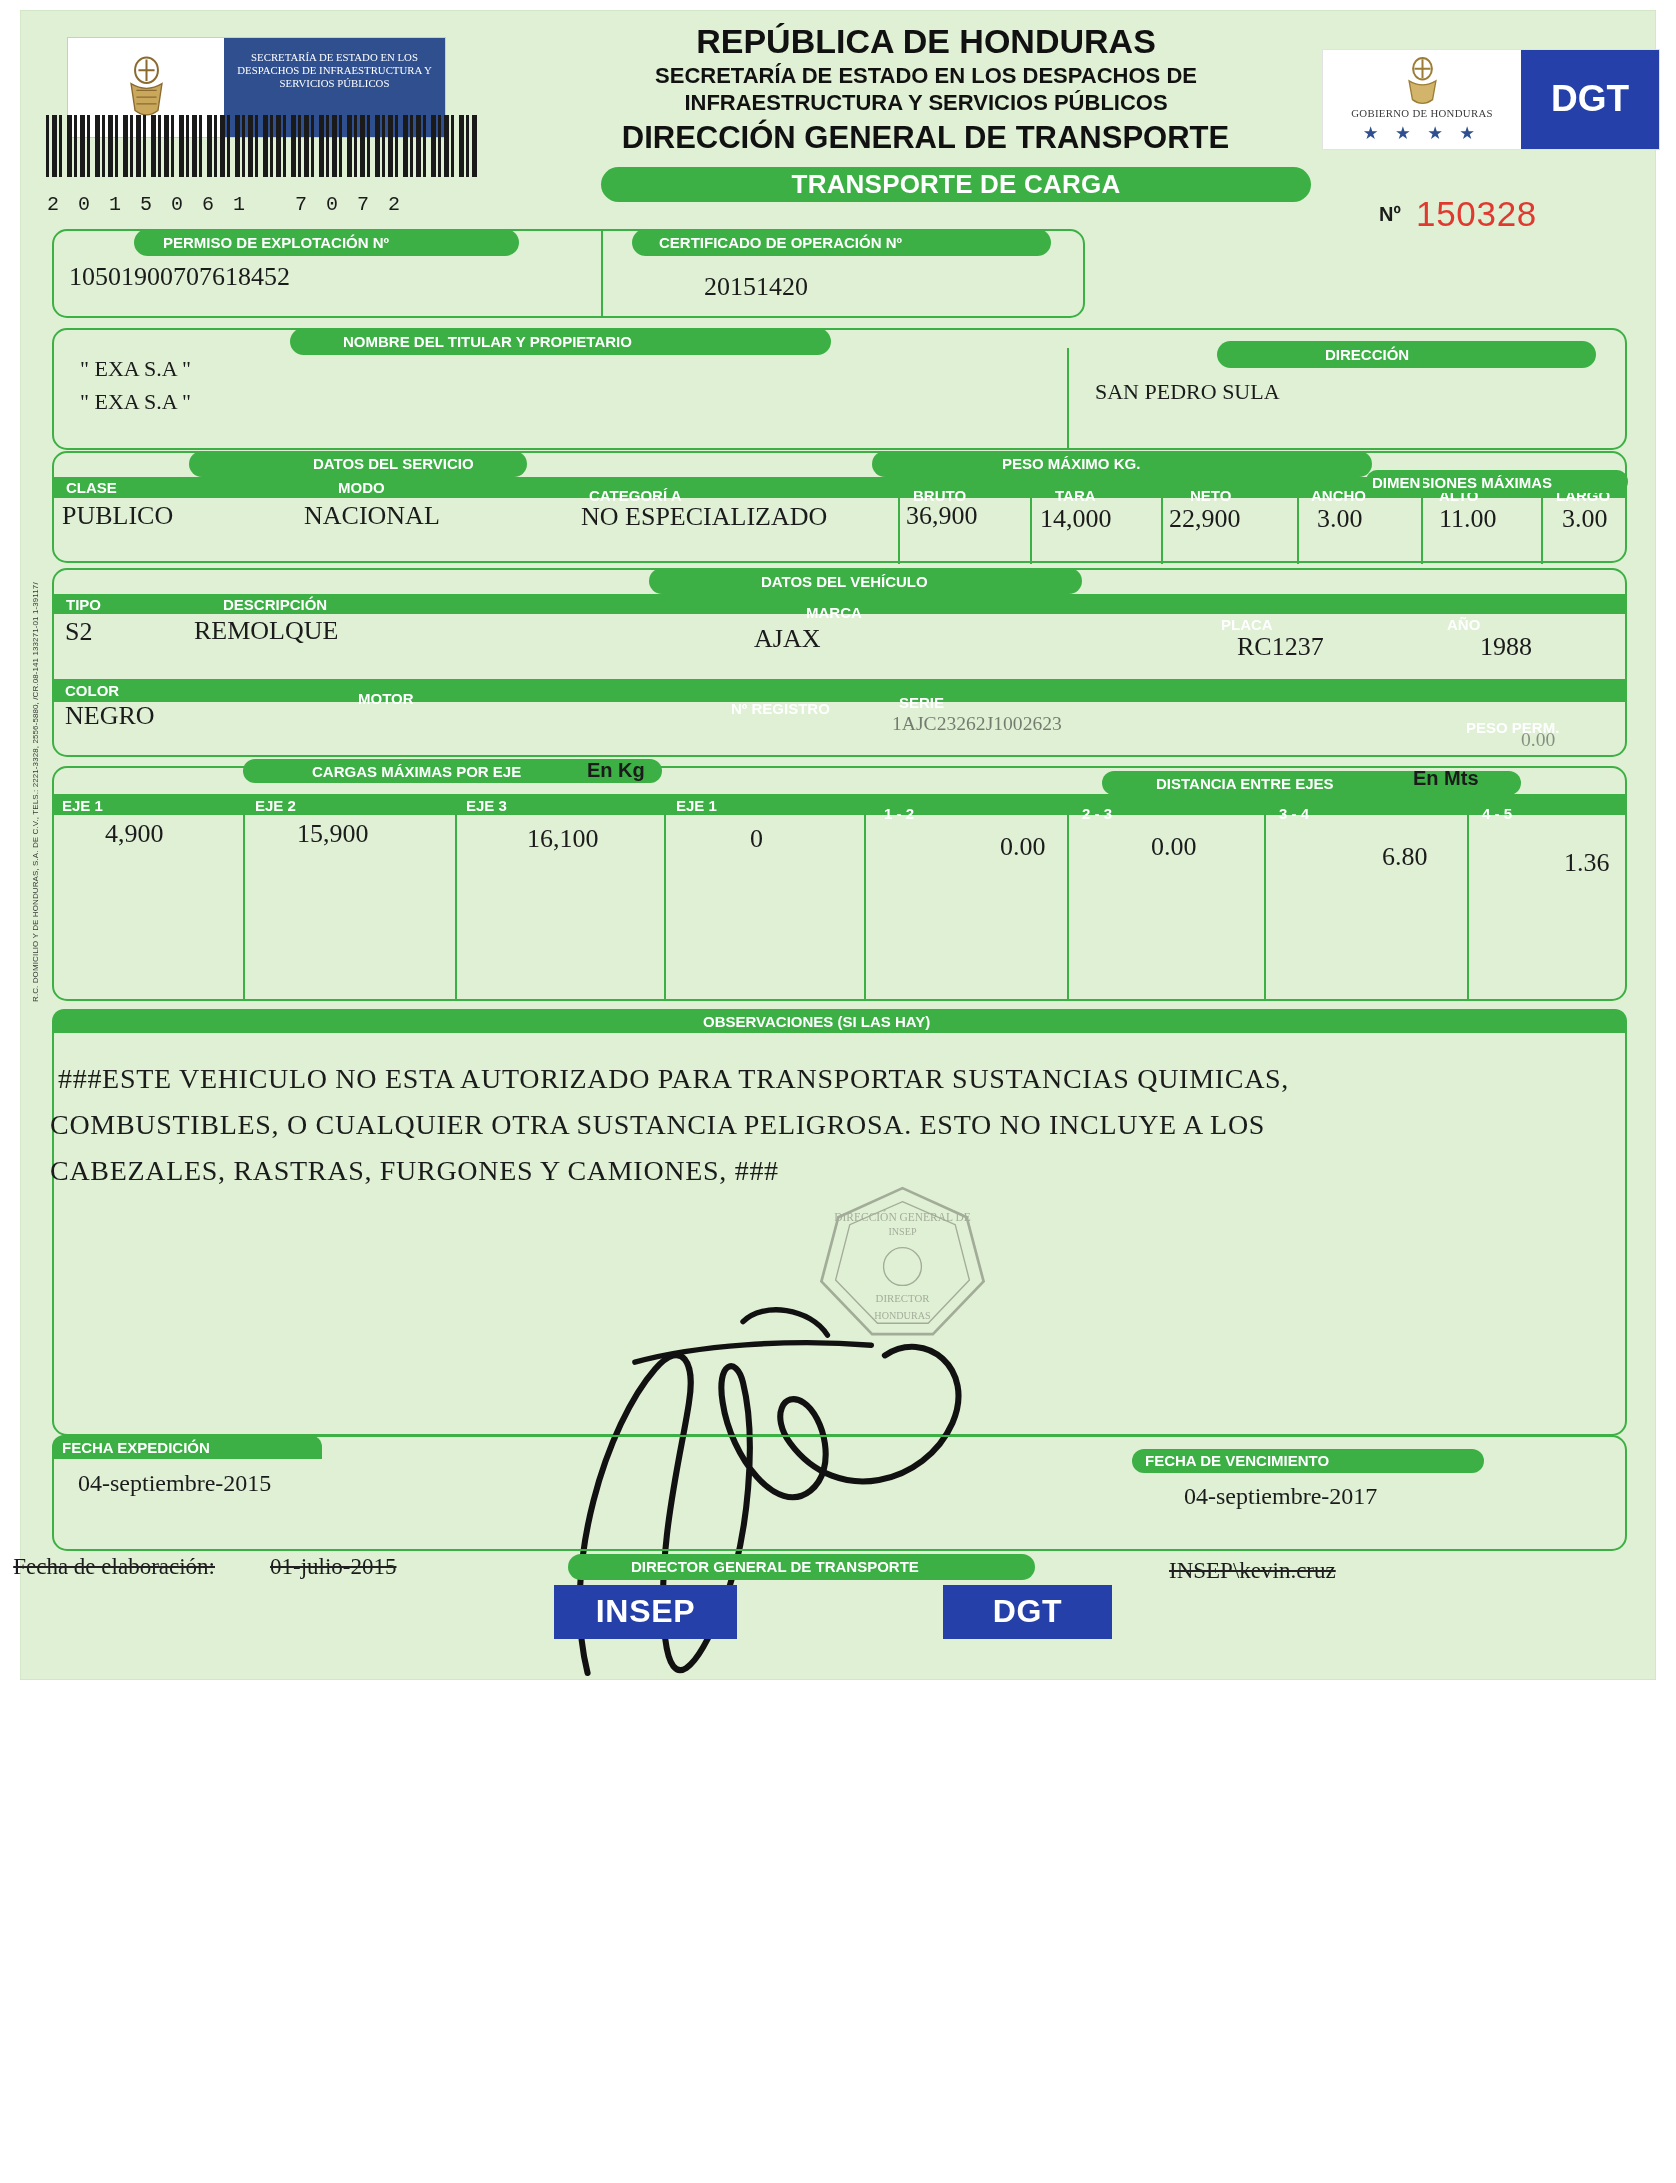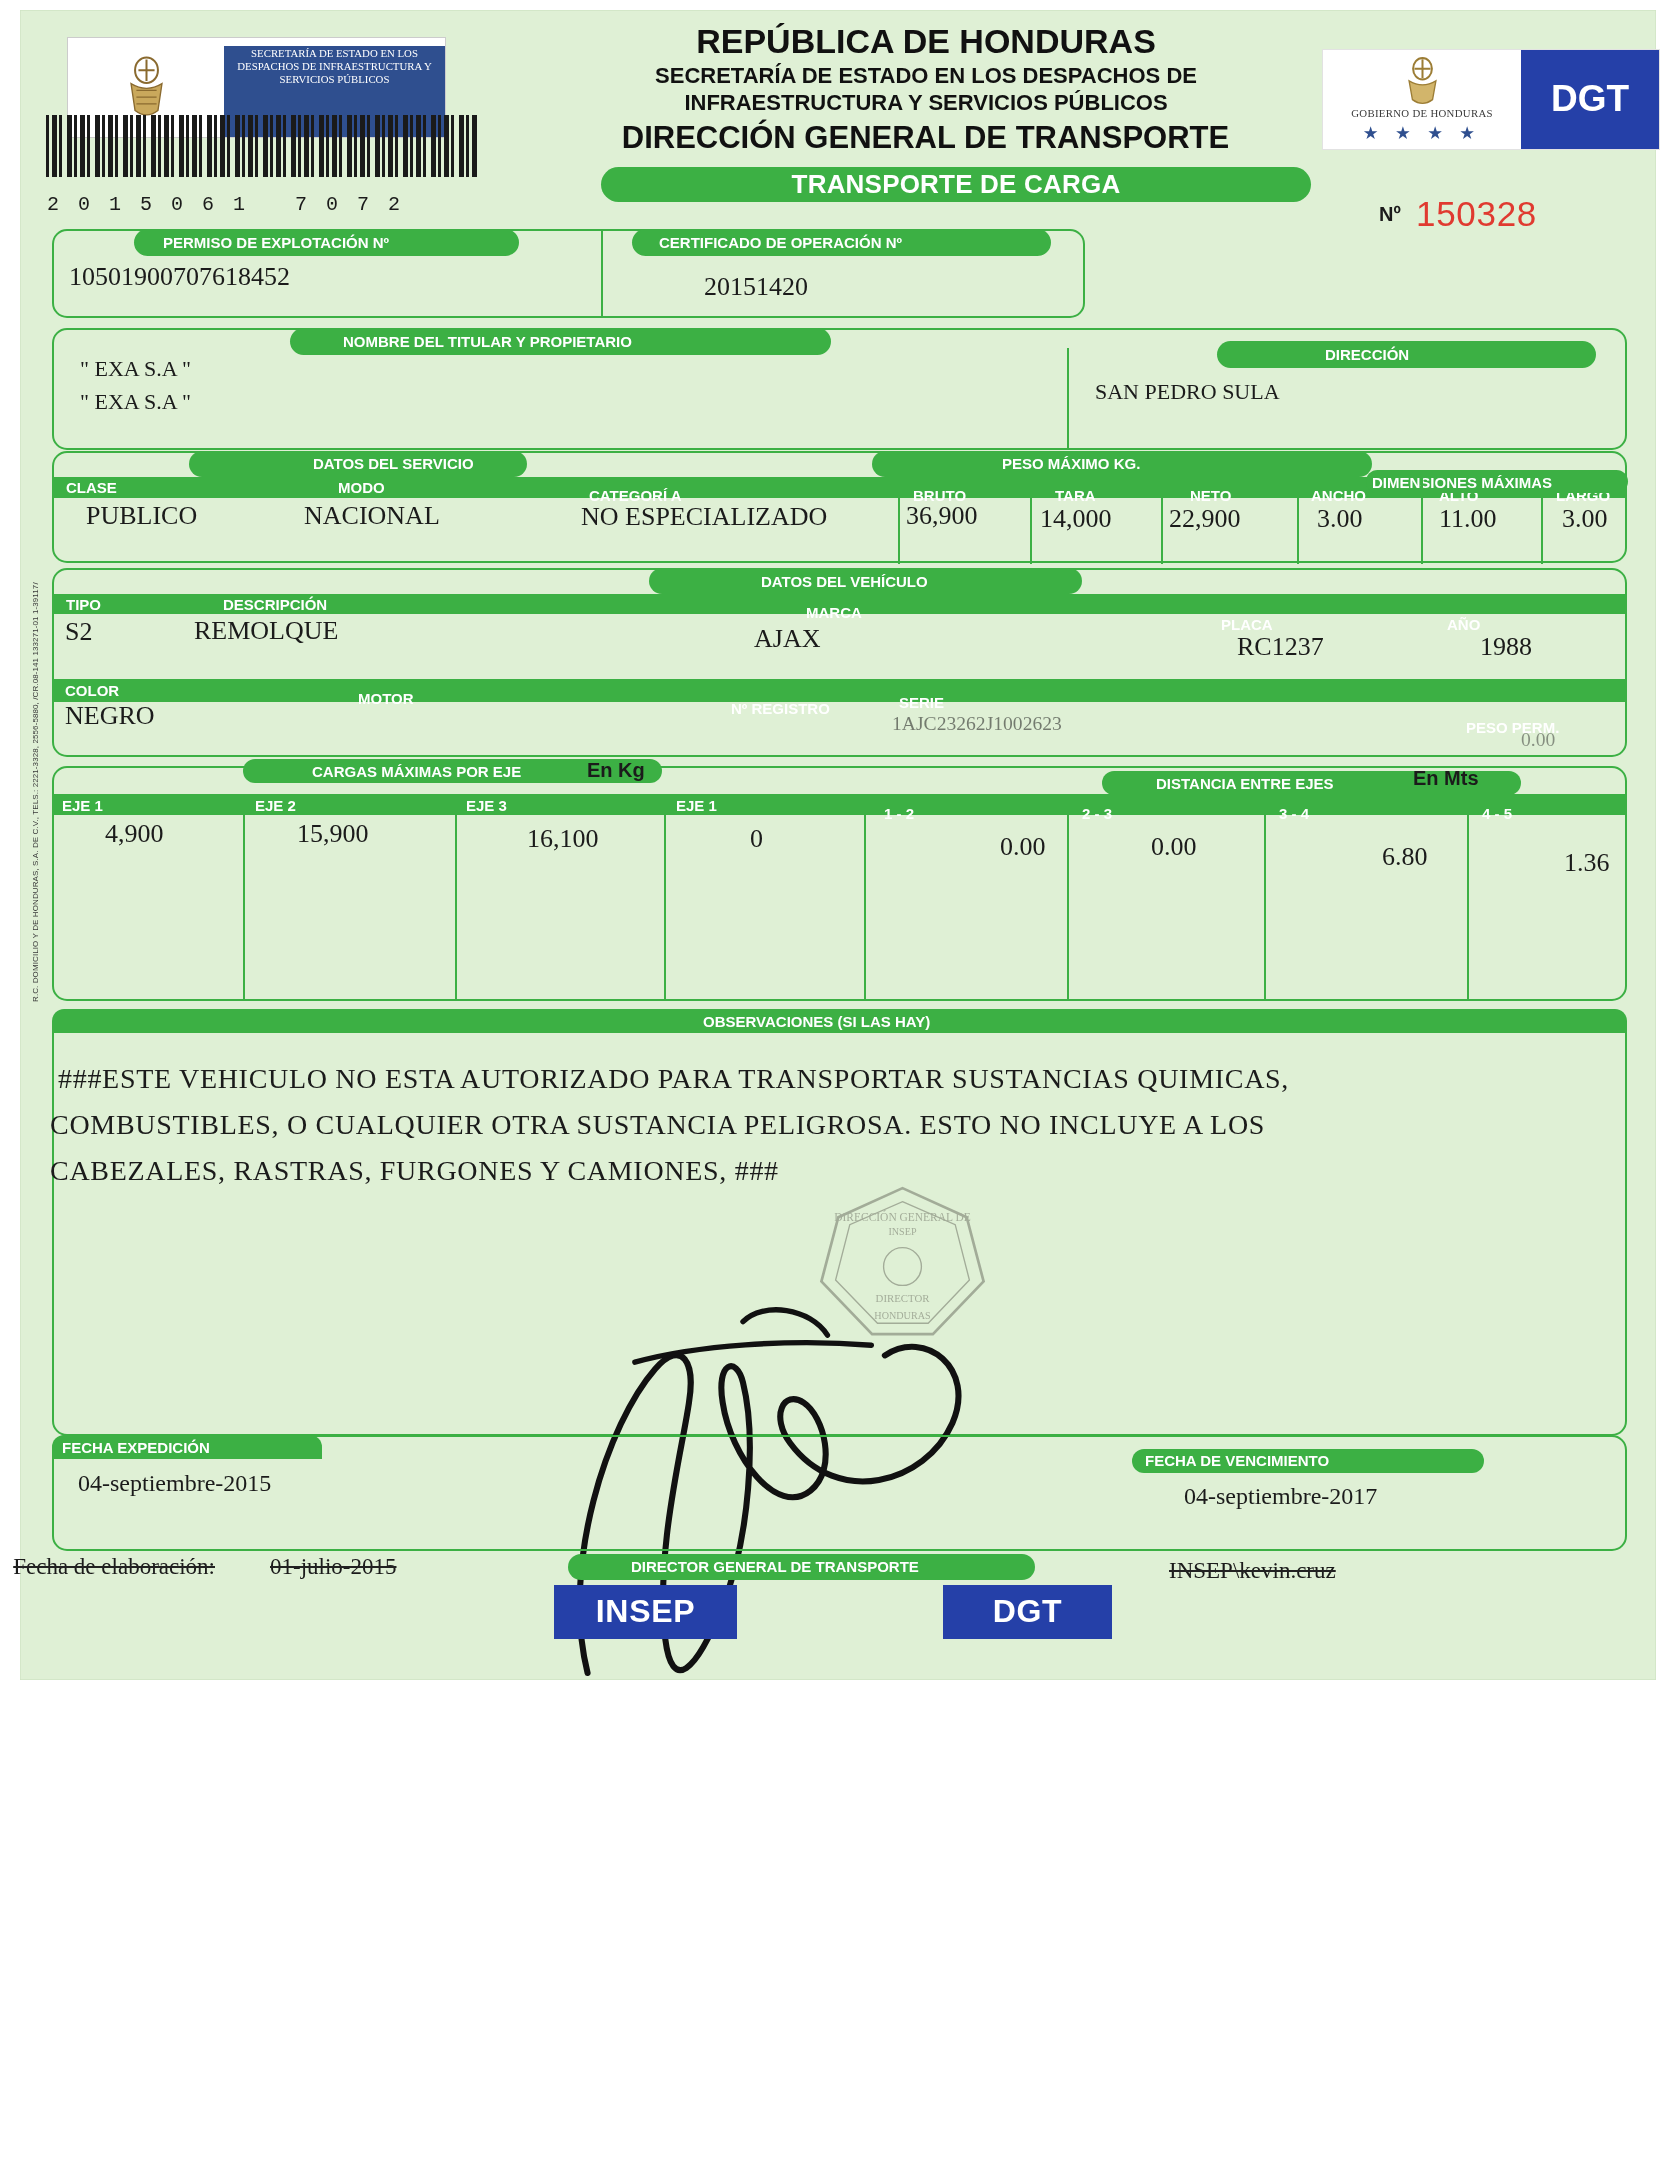--- a/index.html
+++ b/index.html
@@ -123,23 +123,22 @@
     justify-content: center;
   }
   .seal-text {
     flex: 1;
     background: #2f4f8f;
     color: #ffffff;
     font-size: 10.8px;
     font-family: "Liberation Serif", serif;
     text-align: center;
     line-height: 1.25;
-    padding-top: 1px;
+    padding-top: 13px;
     box-sizing: border-box;
-    margin-top: 8px;
   }
 
   
   .dgt-box {
     position: absolute;
     left: 1302px;
     top: 39px;
     width: 338px;
     height: 101px;
     background: #ffffff;
@@ -321,21 +320,21 @@
   <div class="lbl" style="left:569px; top:477px;">CATEGORÍ A</div>
   <div class="lbl" style="left:893px; top:477px;">BRUTO</div>
   <div class="lbl" style="left:1035px; top:477px;">TARA</div>
   <div class="lbl" style="left:1170px; top:477px;">NETO</div>
   <div class="lbl" style="left:1291px; top:477px;">ANCHO</div>
   <div class="lbl" style="left:1419px; top:477px;">ALTO</div>
   <div class="lbl" style="left:1536px; top:477px;">LARGO</div>
   <div class="gfill abs" style="left:1346px; top:460px; width:262px; height:23px; border-radius:11.5px;"></div>
   <div class="lbl" style="left:1352px; top:464px;">DIMENSIONES MÁXIMAS</div>
 
-  <div class="val val-big" style="left:66px; top:491px;">PUBLICO</div>
+  <div class="val val-big" style="left:42px; top:491px;">PUBLICO</div>
   <div class="val val-big" style="left:284px; top:491px;">NACIONAL</div>
   <div class="val val-big" style="left:561px; top:492px;">NO ESPECIALIZADO</div>
   <div class="val val-big" style="left:886px; top:491px;">36,900</div>
   <div class="val val-big" style="left:1020px; top:494px;">14,000</div>
   <div class="val val-big" style="left:1149px; top:494px;">22,900</div>
   <div class="val val-big" style="left:1297px; top:494px;">3.00</div>
   <div class="val val-big" style="left:1419px; top:494px;">11.00</div>
   <div class="val val-big" style="left:1542px; top:494px;">3.00</div>
 
   <div class="vline" style="left:878px; top:467px; height:87px;"></div>

